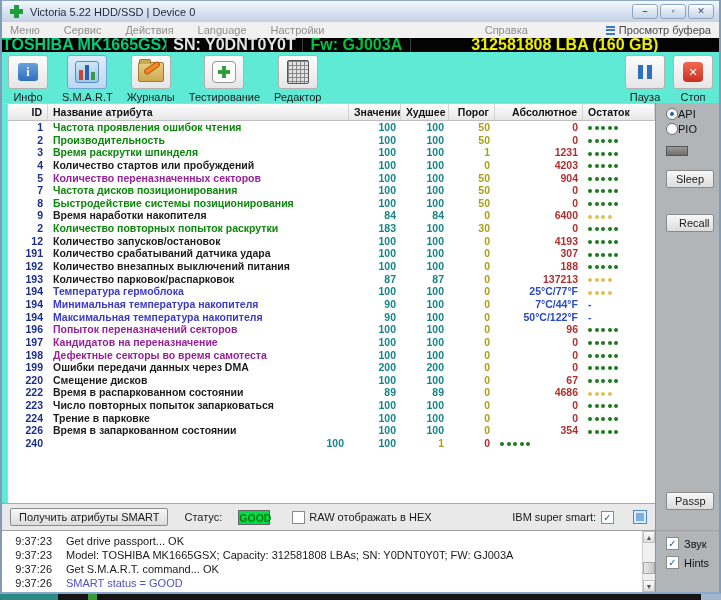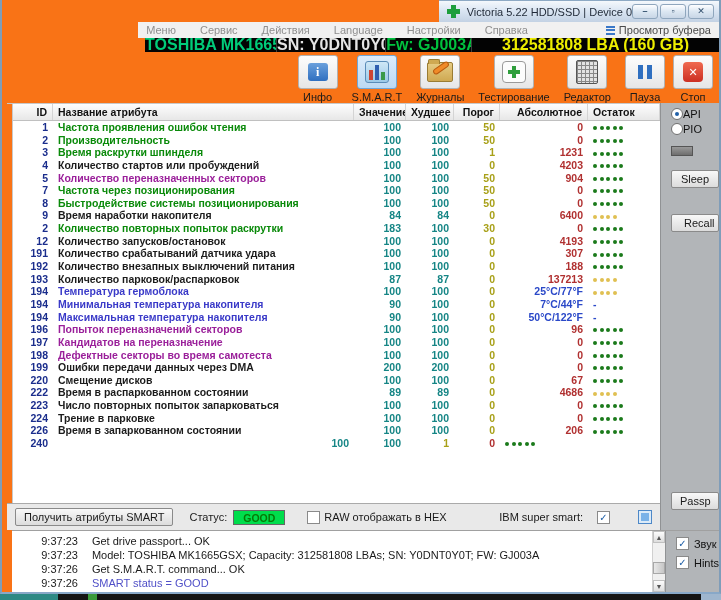--- a/index.html
+++ b/index.html
@@ -1,19 +1,19 @@
 <!DOCTYPE html>
 <html><head>
 <meta charset="utf-8">
 <style>
   * { box-sizing: border-box; margin: 0; padding: 0; }
   html,body { width:721px; height:600px; }
   body { font-family:"Liberation Sans","DejaVu Sans",sans-serif; background:#1a1a1a; overflow:hidden; }
 
-  .window { width:721px; height:594px; background:#f97316; border-left:2px solid #7f9db9; border-right:2px solid #7f9db9; border-bottom:2px solid #88a8c8; display:flex; flex-direction:column;align-items:flex-end; }
+  .window { width:721px; height:594px; background:#5eead4; border-left:2px solid #7f9db9; border-right:2px solid #7f9db9; border-bottom:2px solid #88a8c8; display:flex; flex-direction:column; }
 
   
   .titlebar { height:22px; background:linear-gradient(#f4f8fc,#dbe6f3 45%,#c3d2e4); border-top:1px solid #8da9c4; display:flex; align-items:center; padding:0 5px; flex:0 0 auto; }
   .app-icon { width:13px; height:13px; position:relative; margin:0 7px 0 3px; }
   .app-icon::before { content:""; position:absolute; left:4px; top:0; width:5px; height:13px; background:#1e9e3c; }
   .app-icon::after { content:""; position:absolute; left:0; top:4px; width:13px; height:5px; background:#1e9e3c; }
   .title-text { font-size:11px; color:#1f2937; }
   .win-buttons { margin-left:auto; display:flex; gap:2px; }
   .win-btn { width:26px; height:15px; border:1px solid #8fa6bd; border-radius:3px; background:linear-gradient(#fdfeff,#dce7f2 50%,#c8d6e6); font-size:9px; line-height:13px; text-align:center; color:#33506e; font-weight:bold; }
 
@@ -72,41 +72,41 @@
   .td-raw { text-align:right; color:#b03030; } .td-raw.blue { color:#2a48c8; }
   .td-health { padding-left:10px; }
   .dot { display:inline-block; width:4px; height:4px; border-radius:50%; margin-right:2.5px; vertical-align:middle; }
   .dot.g { background:#1b7a1b; } .dot.y { background:#e0c052; }
   .dash { color:#2a48c8; font-weight:bold; }
 
   
   .statusbar { height:27px; background:#e9e9e9; border-top:1px solid #aaa; display:flex; align-items:center; padding:0 8px; font-size:11px; color:#1a1a1a; flex:0 0 auto; }
   .btn { border:1px solid #8a8a8a; border-radius:2px; background:linear-gradient(#f8f8f8,#dcdcdc); font-size:11px; color:#1a1a1a; padding:2px 8px; font-family:inherit; }
   .status-label { margin-left:16px; }
-  .status-badge { width:52px; height:15px; margin-left:6px; background:#00dd4c; border:1px solid #666; text-align:center; font-size:10.5px; font-weight:bold; color:#067a06; line-height:14px; }
+  .status-badge { width:32px; height:15px; margin-left:16px; background:#00dd4c; border:1px solid #666; text-align:center; font-size:10.5px; font-weight:bold; color:#067a06; line-height:14px; }
   .chk { width:13px; height:13px; background:#fff; border:1px solid #8a8a8a; display:inline-block; text-align:center; line-height:11px; font-size:10px; color:#2060a8; font-weight:bold; vertical-align:middle; }
   .raw-group { margin-left:22px; display:flex; align-items:center; gap:4px; }
-  .ibm-group { margin-left:auto; display:flex; align-items:center; gap:14px; }
+  .ibm-group { margin-left:auto; display:flex; align-items:center; gap:5px; }
   .blue-sq { width:14px; height:14px; border:1px solid #4d88c8; background:#dcebf8; margin-left:14px; display:flex; align-items:center; justify-content:center; }
   .blue-sq i { width:8px; height:8px; background:#7ab2e8; display:block; }
 
   
   .side-panel { flex:1 1 auto; background:#b2b5b8; border-left:1px solid #909294; display:flex; flex-direction:column; padding:5px 0 0 10px; font-size:11px; color:#111; }
   .radio-row { display:flex; align-items:center; margin-bottom:3px; }
   .radio { width:12px; height:12px; border-radius:50%; background:#fff; border:1px solid #707070; position:relative; }
   .radio.sel::after { content:""; position:absolute; left:3px; top:3px; width:4px; height:4px; border-radius:50%; background:#2060a8; }
   .led { width:22px; height:10px; background:linear-gradient(#9a9a9a,#6e6e6e); border:1px solid #555; margin:8px 0 14px 0; }
   .side-btn { width:48px; height:18px; margin-bottom:4px; }
   .side-btn.recall { margin-top:22px;padding-left:12px; }
   .side-btn.passp { margin-top:auto; margin-bottom:20px; }
 
   
   .log-row { height:62px; display:flex; border-top:1px solid #a0a0a0; flex:0 0 auto; }
   .log-box { width:653px; background:#fff; position:relative; font-size:11px; color:#1a1a1a; padding:3px 0 0 0; }
-  .log-line { height:14px; line-height:14px; display:flex;padding-left:16px; }
+  .log-line { height:14px; line-height:14px; display:flex; }
   .log-time { width:50px; text-align:right; flex:0 0 auto; }
   .log-text { padding-left:14px; white-space:nowrap; }
   .log-text.smart { color:#5050c8; }
   .log-scroll { position:absolute; right:0; top:0; width:13px; height:100%; background:#f0f0f0; border-left:1px solid #d0d0d0; display:flex; flex-direction:column; }
   .scroll-arrow { height:12px; text-align:center; font-size:7px; color:#555; line-height:12px; background:linear-gradient(#fdfdfd,#ddd); border:1px solid #c0c0c0; }
   .scroll-track { flex:1; position:relative; }
   .scroll-thumb { position:absolute; left:0; width:100%; top:50%; height:35%; background:linear-gradient(90deg,#e8e8e8,#c6c6c6); border:1px solid #a8a8a8; }
   .log-side { flex:1; background:#b2b5b8; border-left:1px solid #909294; padding:6px 0 0 10px; font-size:11px; color:#111; }
   .chk-row { display:flex; align-items:center; gap:5px; margin-bottom:6px; }
 
@@ -256,21 +256,21 @@
               <div class="td-id">5</div>
               <div class="td-name magenta">Количество переназначенных секторов</div>
               <div class="td-val">100</div>
               <div class="td-worst">100</div>
               <div class="td-thr">50</div>
               <div class="td-raw ">904</div>
               <div class="td-health"><span class="dot g"></span><span class="dot g"></span><span class="dot g"></span><span class="dot g"></span><span class="dot g"></span></div>
             </div>
             <div class="trow">
               <div class="td-id">7</div>
-              <div class="td-name green">Частота через позиционирования</div>
+              <div class="td-name green">Частота дисков позиционирования</div>
               <div class="td-val">100</div>
               <div class="td-worst">100</div>
               <div class="td-thr">50</div>
               <div class="td-raw ">0</div>
               <div class="td-health"><span class="dot g"></span><span class="dot g"></span><span class="dot g"></span><span class="dot g"></span><span class="dot g"></span></div>
             </div>
             <div class="trow">
               <div class="td-id">8</div>
               <div class="td-name green">Быстродействие системы позиционирования</div>
               <div class="td-val">100</div>
@@ -431,21 +431,21 @@
               <div class="td-thr">0</div>
               <div class="td-raw ">0</div>
               <div class="td-health"><span class="dot g"></span><span class="dot g"></span><span class="dot g"></span><span class="dot g"></span><span class="dot g"></span></div>
             </div>
             <div class="trow">
               <div class="td-id">226</div>
               <div class="td-name black">Время в запаркованном состоянии</div>
               <div class="td-val">100</div>
               <div class="td-worst">100</div>
               <div class="td-thr">0</div>
-              <div class="td-raw ">206</div>
+              <div class="td-raw ">354</div>
               <div class="td-health"><span class="dot g"></span><span class="dot g"></span><span class="dot g"></span><span class="dot g"></span><span class="dot g"></span></div>
             </div>
             <div class="trow">
               <div class="td-id">240</div>
               <div class="td-val">100</div>
               <div class="td-worst">100</div>
               <div class="td-thr">1</div>
               <div class="td-raw ">0</div>
               <div class="td-health"><span class="dot g"></span><span class="dot g"></span><span class="dot g"></span><span class="dot g"></span><span class="dot g"></span></div>
             </div>

